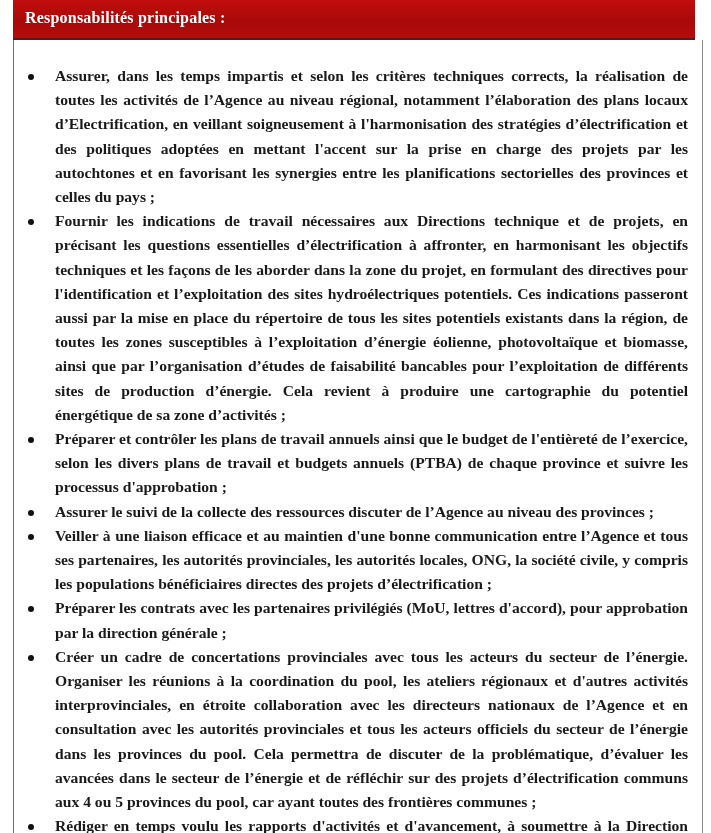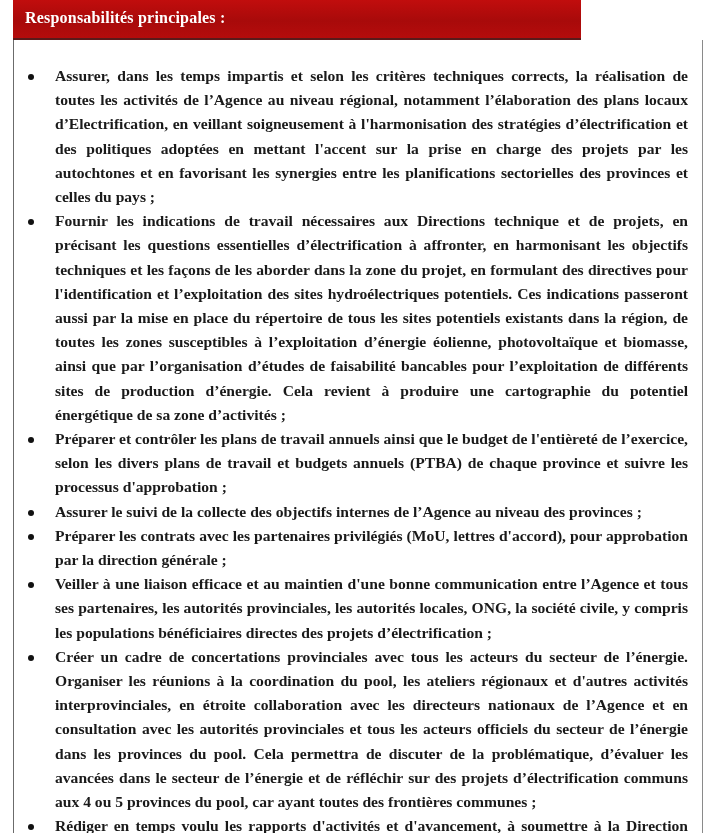--- a/index.html
+++ b/index.html
@@ -1,18 +1,18 @@
 <!DOCTYPE html>
 <html><head>
 <meta charset="utf-8">
 <style>
   html, body { margin: 0; padding: 0; background: #ffffff; }
   body { width: 711px; height: 833px; overflow: hidden; position: relative; }
   .header {
-    position: absolute; left: 13px; top: 0; width: 568px; height: 40px;
+    position: absolute; left: 13px; top: 0; width: 682px; height: 40px;
     background: linear-gradient(#c10d0d, #a80a0a 55%, #b50c0c);
     border-bottom: 2px solid #5a1a1a;
     box-sizing: border-box;
     text-align: center;
   }
   .header-title {
     position: absolute; left: 12px; top: 9px;
     color: #ffffff; font-family: "Liberation Serif", serif; font-weight: bold;
     font-size: 16px; letter-spacing: 0.2px;
   }
@@ -40,20 +40,20 @@
 
 <div class="header">
   <span class="header-title">Responsabilités principales :</span>
 </div>
 
 <div class="box">
   <ul class="list">
     <li><span class="bullet"></span><span>Assurer, dans les temps impartis et selon les critères techniques corrects, la réalisation de toutes les activités de l’Agence au niveau régional, notamment l’élaboration des plans locaux d’Electrification, en veillant soigneusement à l'harmonisation des stratégies d’électrification et des politiques adoptées en mettant l'accent sur la prise en charge des projets par les autochtones et en favorisant les synergies entre les planifications sectorielles des provinces et celles du pays ;</span></li>
     <li><span class="bullet"></span><span>Fournir les indications de travail nécessaires aux Directions technique et de projets, en précisant les questions essentielles d’électrification à affronter, en harmonisant les objectifs techniques et les façons de les aborder dans la zone du projet, en formulant des directives pour l'identification et l’exploitation des sites hydroélectriques potentiels. Ces indications passeront aussi par la mise en place du répertoire de tous les sites potentiels existants dans la région, de toutes les zones susceptibles à l’exploitation d’énergie éolienne, photovoltaïque et biomasse, ainsi que par l’organisation d’études de faisabilité bancables pour l’exploitation de différents sites de production d’énergie. Cela revient à produire une cartographie du potentiel énergétique de sa zone d’activités ;</span></li>
     <li><span class="bullet"></span><span>Préparer et contrôler les plans de travail annuels ainsi que le budget de l'entièreté de l’exercice, selon les divers plans de travail et budgets annuels (PTBA) de chaque province et suivre les processus d'approbation ;</span></li>
-    <li><span class="bullet"></span><span>Assurer le suivi de la collecte des objectifs internes de l’Agence au niveau des provinces ;</span></li>
+    <li><span class="bullet"></span><span>Assurer le suivi de la collecte des ressources discuter de l’Agence au niveau des provinces ;</span></li>
+    <li><span class="bullet"></span><span>Veiller à une liaison efficace et au maintien d'une bonne communication entre l’Agence et tous ses partenaires, les autorités provinciales, les autorités locales, ONG, la société civile, y compris les populations bénéficiaires directes des projets d’électrification ;</span></li>
     <li><span class="bullet"></span><span>Préparer les contrats avec les partenaires privilégiés (MoU, lettres d'accord), pour approbation par la direction générale ;</span></li>
-    <li><span class="bullet"></span><span>Veiller à une liaison efficace et au maintien d'une bonne communication entre l’Agence et tous ses partenaires, les autorités provinciales, les autorités locales, ONG, la société civile, y compris les populations bénéficiaires directes des projets d’électrification ;</span></li>
     <li><span class="bullet"></span><span>Créer un cadre de concertations provinciales avec tous les acteurs du secteur de l’énergie. Organiser les réunions à la coordination du pool, les ateliers régionaux et d'autres activités interprovinciales, en étroite collaboration avec les directeurs nationaux de l’Agence et en consultation avec les autorités provinciales et tous les acteurs officiels du secteur de l’énergie dans les provinces du pool. Cela permettra de discuter de la problématique, d’évaluer les avancées dans le secteur de l’énergie et de réfléchir sur des projets d’électrification communs aux 4 ou 5 provinces du pool, car ayant toutes des frontières communes ;</span></li>
     <li><span class="bullet"></span><span>Rédiger en temps voulu les rapports d'activités et d'avancement, à soumettre à la Direction Générale et assurer la diffusion des rapports intérimaires, des minutes, des documents techniques, des rapports d'atelier ;</span></li>
 
   </ul>
 </div>
 
 </body></html>

